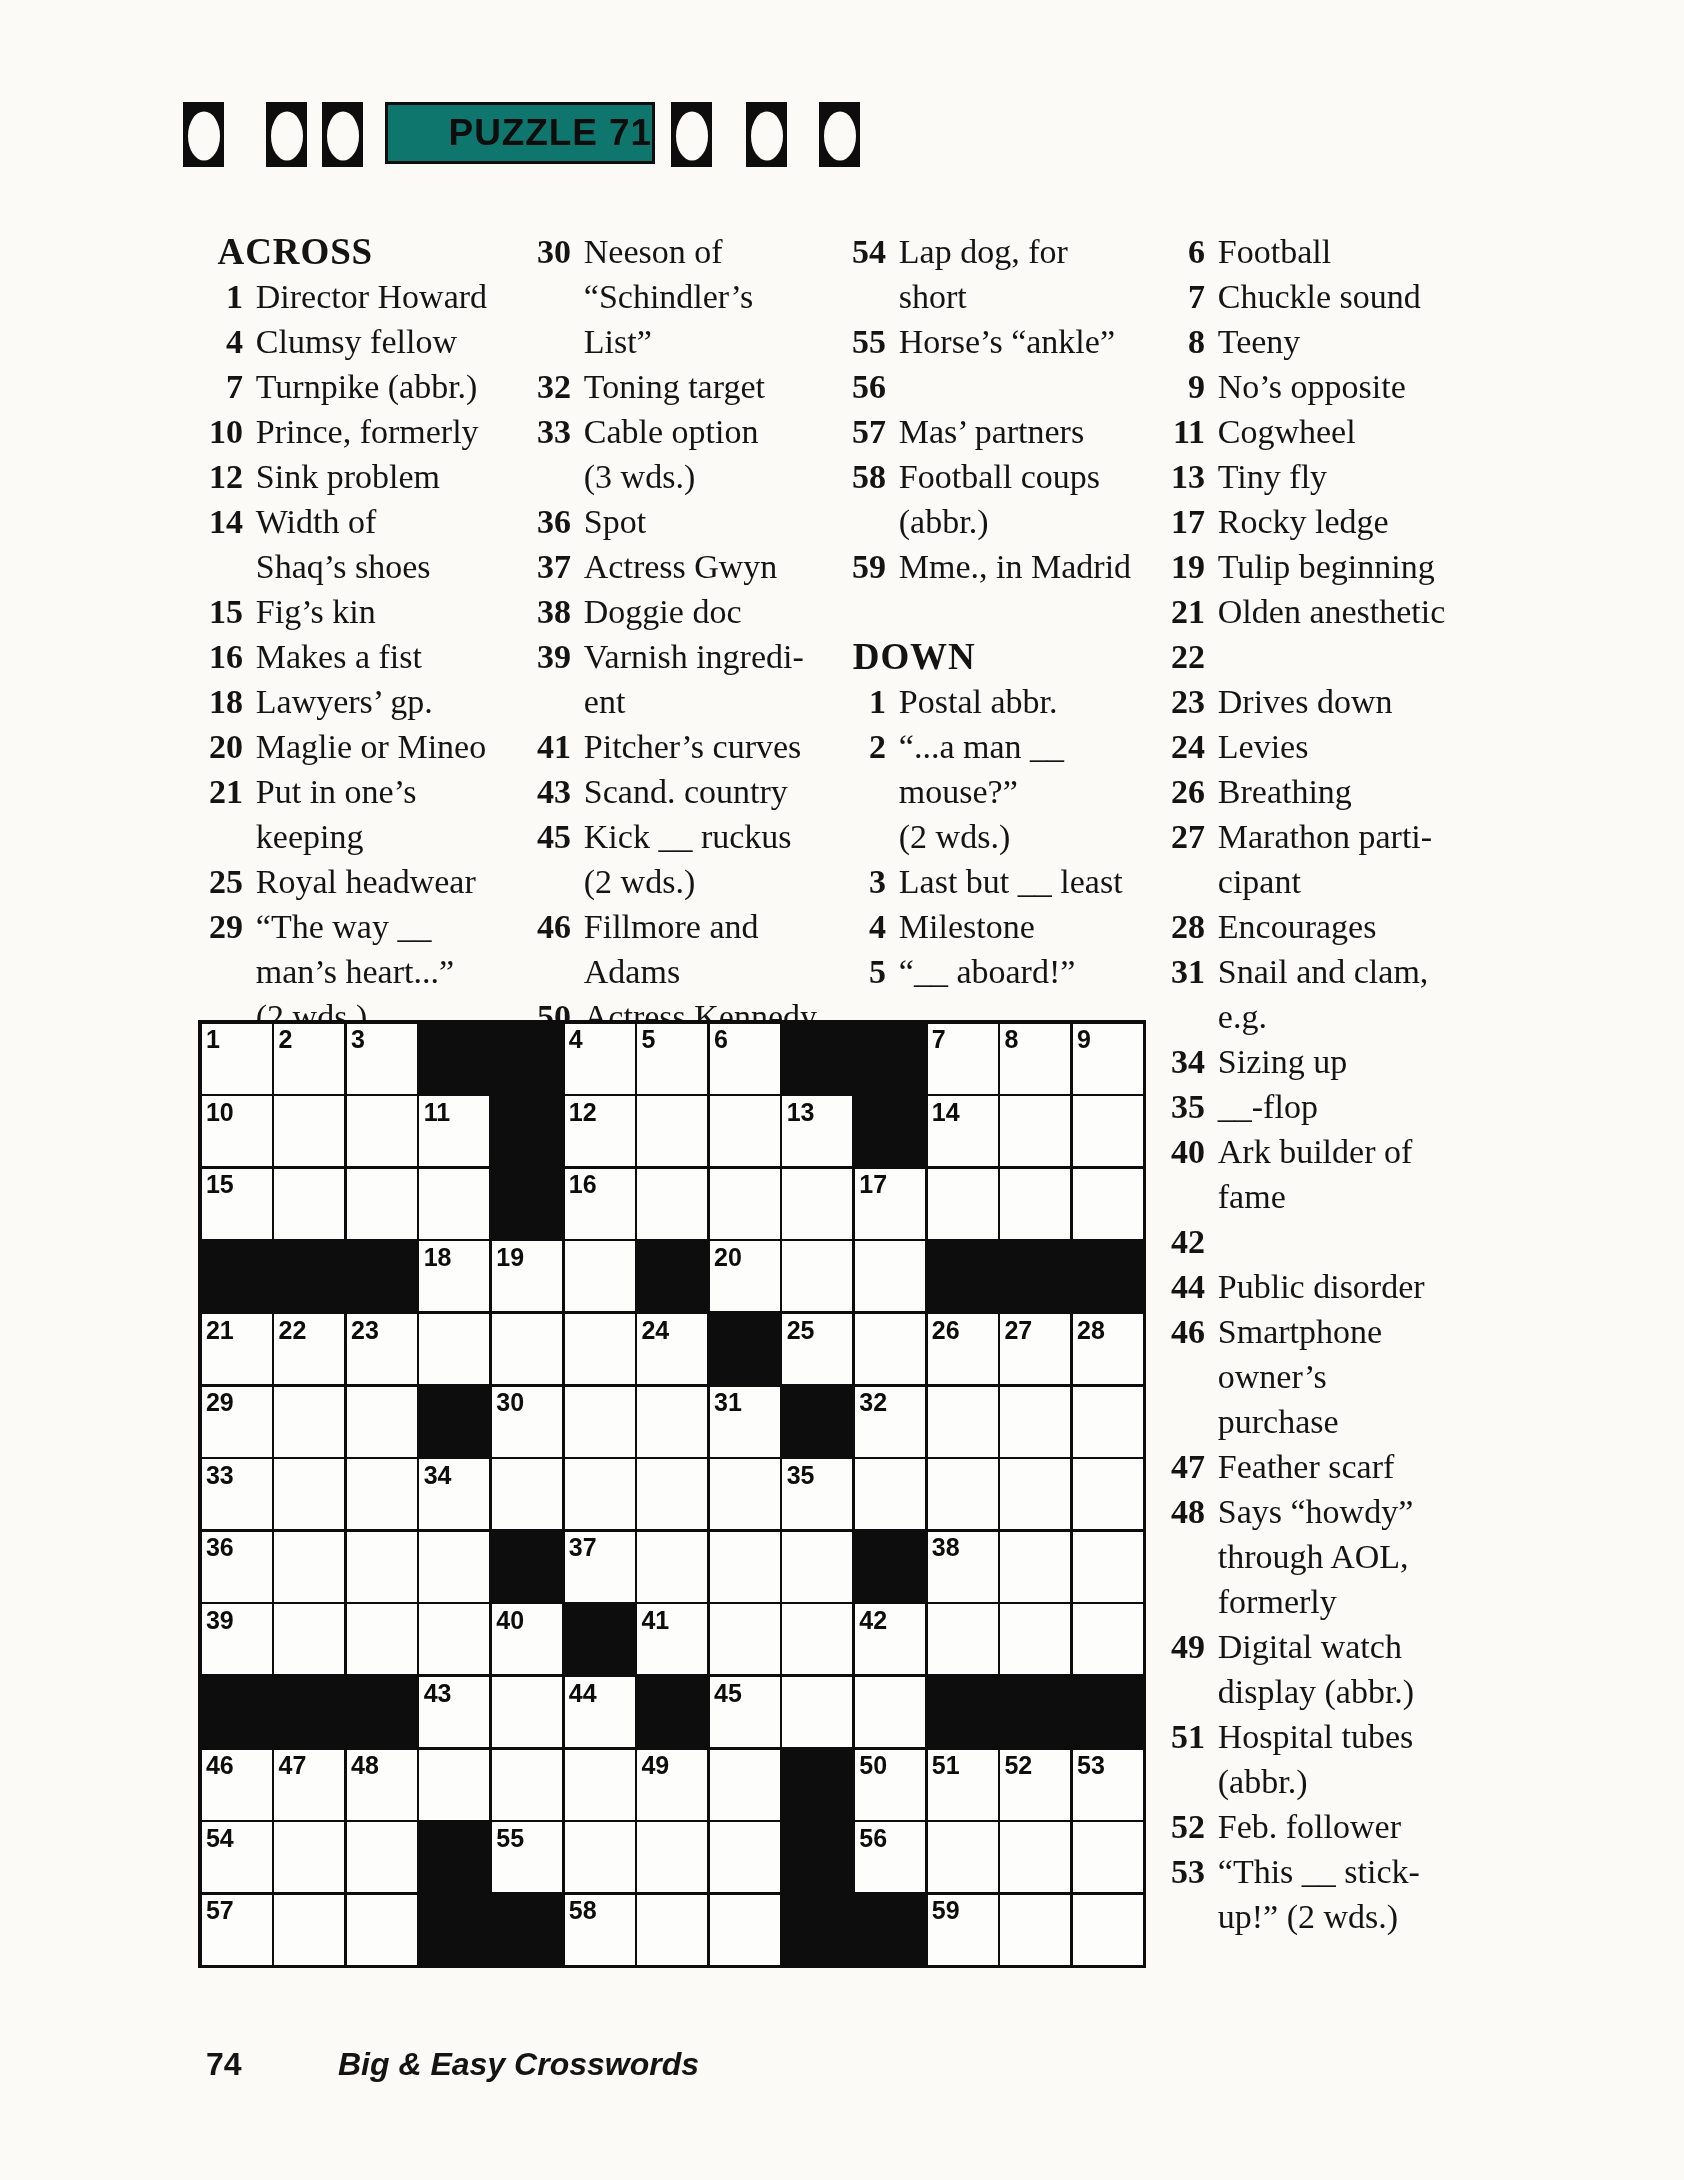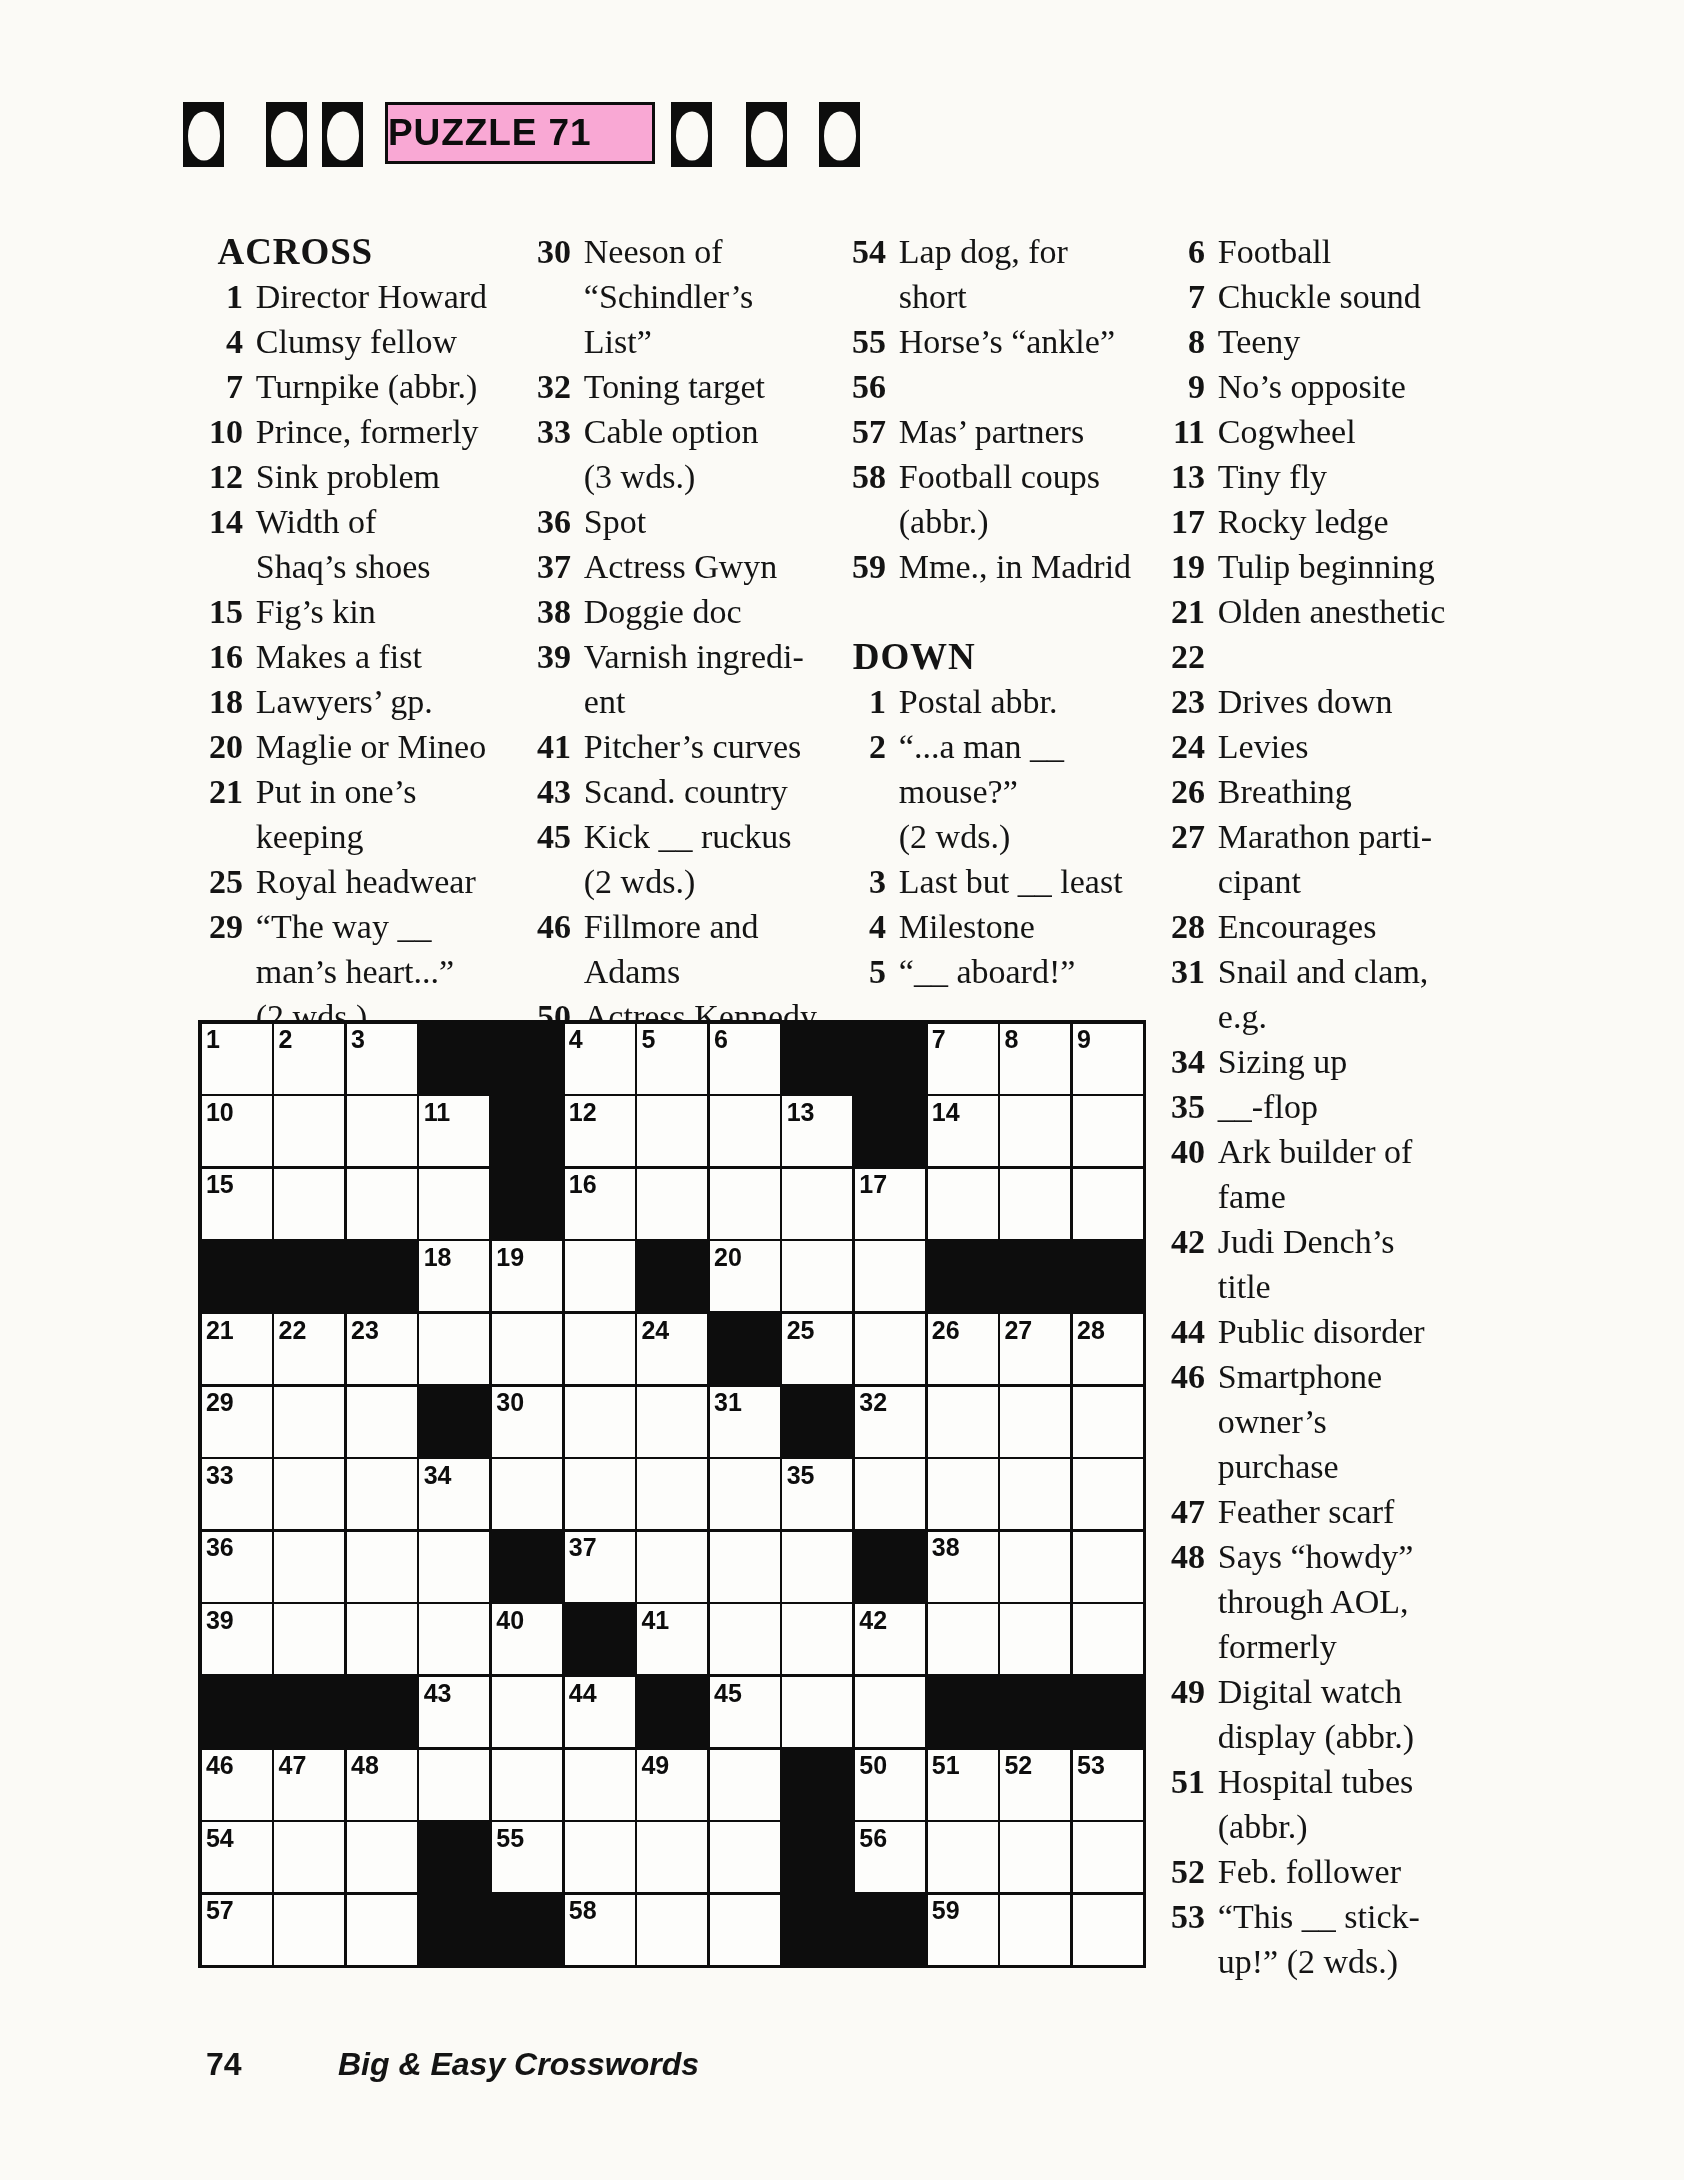--- a/index.html
+++ b/index.html
@@ -12,22 +12,22 @@
   
   .decor-square{
     position:absolute;width:41px;height:65px;background:#0d0d0d;
   }
   .decor-square .hole{
     position:absolute;left:50%;top:53%;transform:translate(-50%,-50%);
     width:32px;height:49px;background:#fbfaf6;border-radius:50%;
   }
   .title-box{
     position:absolute;left:385px;top:102px;width:264px;height:56px;
-    border:3.4px solid #0d0d0d;background:#f9a8d4;
-    display:flex;align-items:center;justify-content:flex-start;
+    border:3.4px solid #0d0d0d;background:#0f766e;
+    display:flex;align-items:center;justify-content:flex-end;
   }
   .title-box span{
     font-family:"Liberation Sans","DejaVu Sans",sans-serif;
     font-weight:bold;font-size:37px;letter-spacing:0.9px;color:#0d0d0d;
   }
   
   .clue-col{position:absolute;top:211px;margin-top:18px;}
   .clue-head{
     font-weight:bold;font-size:37px;line-height:45px;letter-spacing:0.9px;
   }
@@ -437,24 +437,20 @@
       </div>
       <div class="clue">
         <div class="num" style="width: 40px;">40</div>
         <div class="txt">
           <span class="ln">Ark builder of</span>
           <span class="ln">fame</span>
         </div>
       </div>
       <div class="clue">
         <div class="num" style="width: 40px;">42</div>
-        <div class="txt">
-          <span class="ln">Judi Dench’s</span>
-          <span class="ln">title</span>
-        </div>
       </div>
       <div class="clue">
         <div class="num" style="width: 40px;">44</div>
         <div class="txt">
           <span class="ln">Public disorder</span>
         </div>
       </div>
       <div class="clue">
         <div class="num" style="width: 40px;">46</div>
         <div class="txt">

